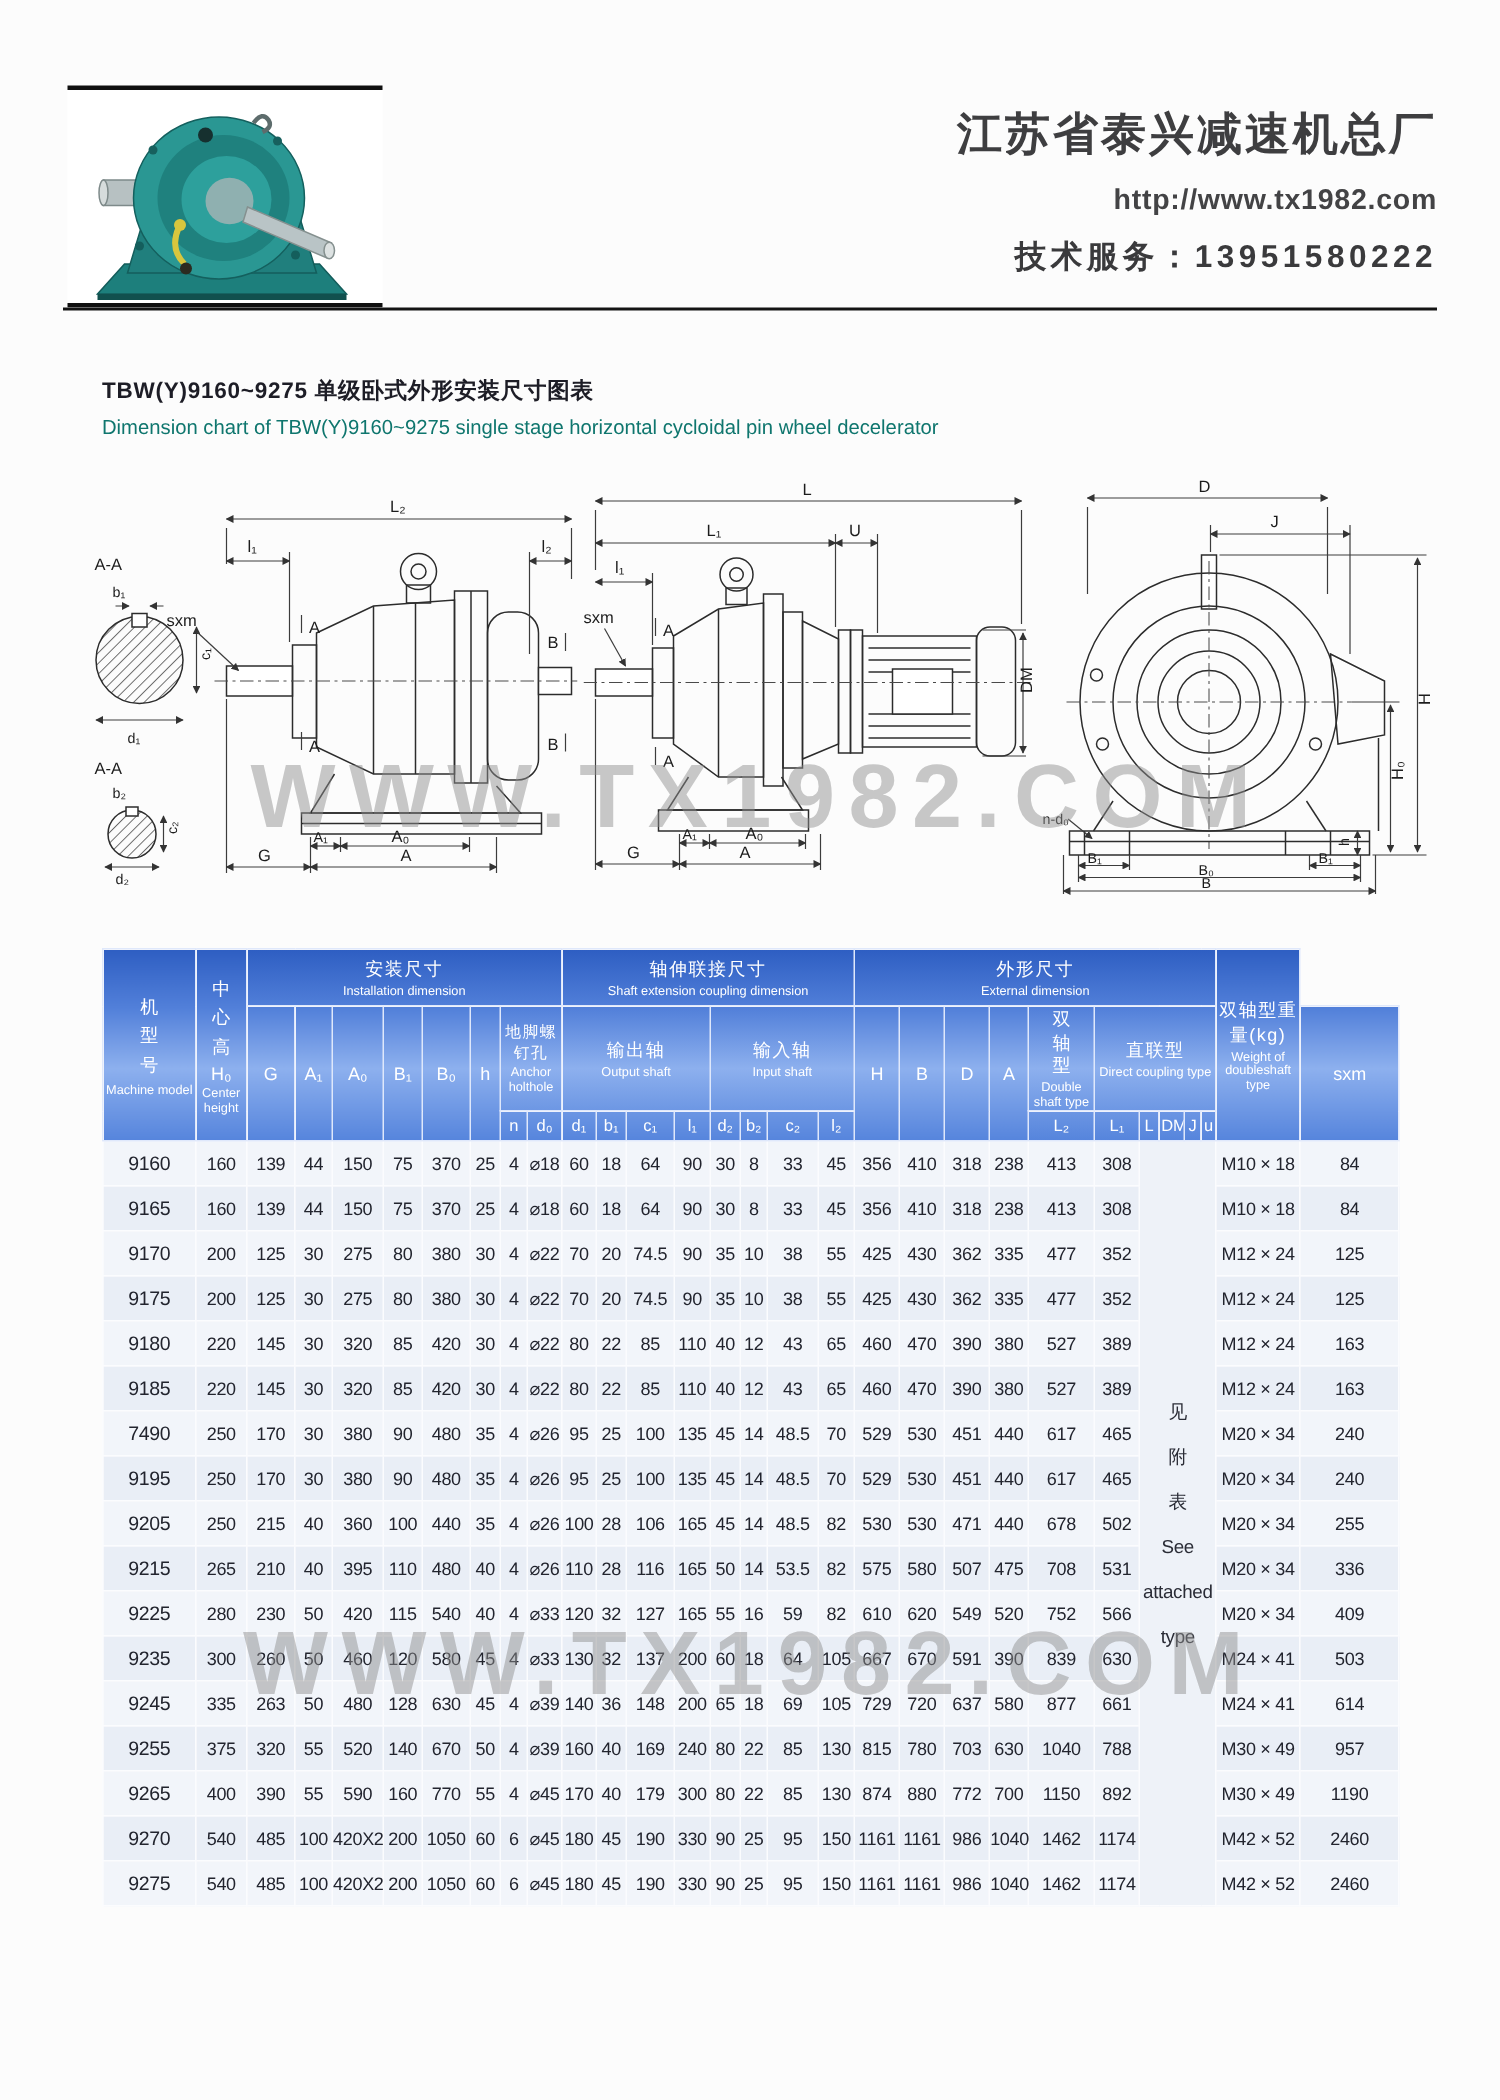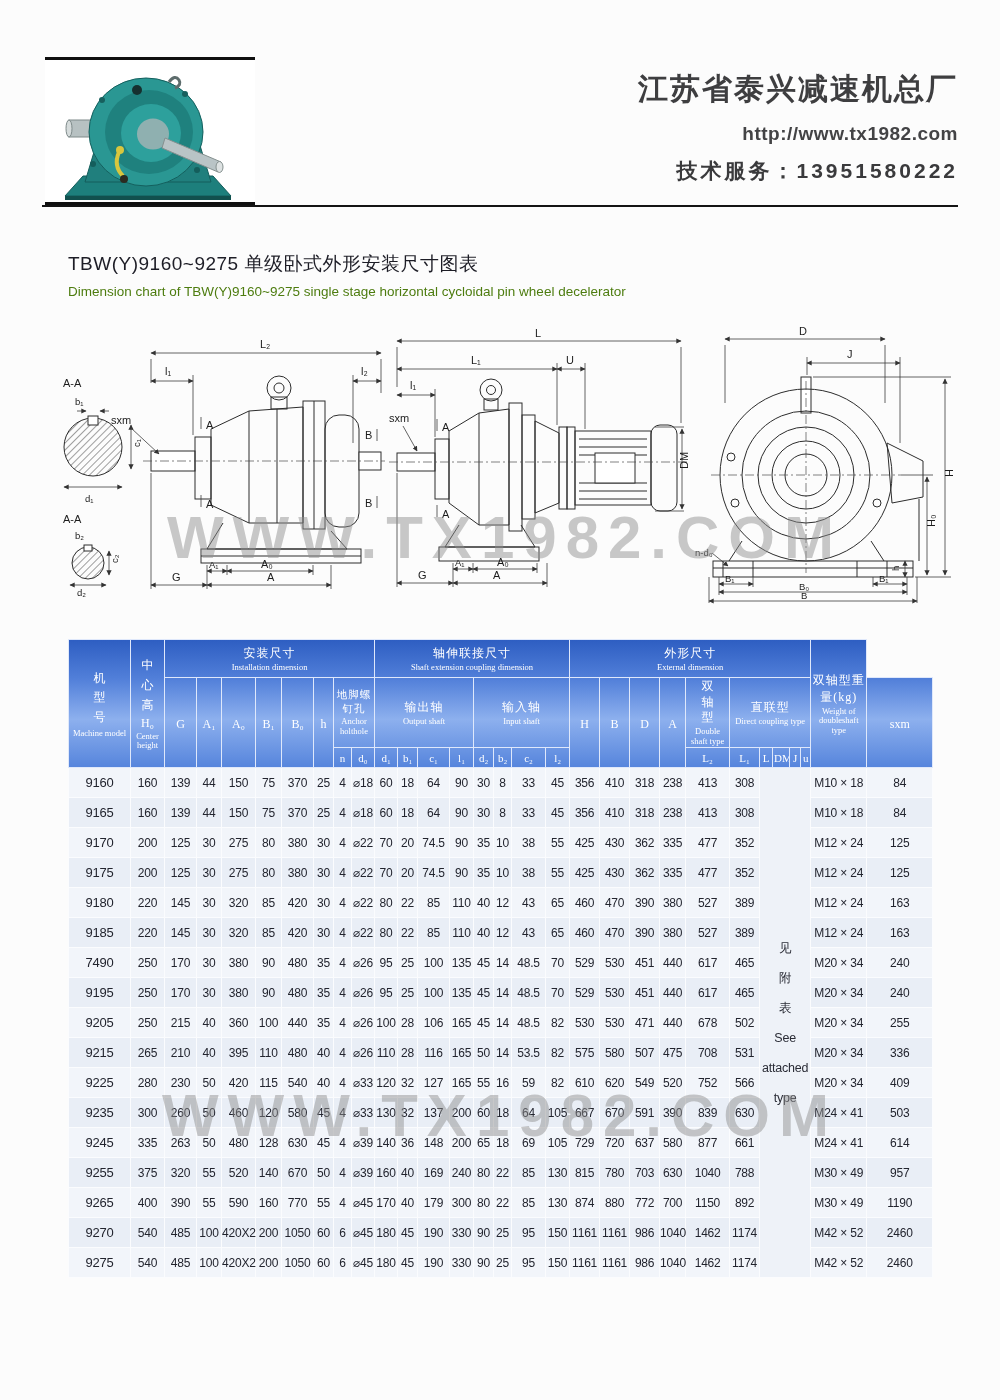--- a/index.html
+++ b/index.html
@@ -10,22 +10,22 @@
   .top { display:flex; padding:57px 42px 0 45px; align-items:flex-start;border-radius:23px; }
   .photo { width:210px; height:148px; border-top:3px solid #101010; border-bottom:3px solid #101010; background:#fff; flex:0 0 auto; }
   .company { flex:1; text-align:right; padding-top:12px; }
   .company-name { font-size:30px; font-weight:bold; color:#3e3e40; letter-spacing:2px; }
   .company-url { font-size:19px; font-weight:bold; color:#434345; margin-top:13px; letter-spacing:0.5px; }
   .company-phone { font-size:21px; font-weight:bold; color:#3a3a3c; margin-top:12px; letter-spacing:3px; }
   .rule { margin:0 42px; border-top:2px solid #141414; }
 
   
   .titles { margin:44px 68px 0; }
-  .title-zh { font-size:19px; font-weight:normal; color:#1d1d26; letter-spacing:0.5px; }
-  .title-en { font-size:13.5px; color:#4d7c0f; margin-top:7px; }
+  .title-zh { font-size:15px; font-weight:bold; color:#1d1d26; letter-spacing:0.5px; }
+  .title-en { font-size:13.5px; color:#0f766e; margin-top:7px; }
 
   
   .drawings { position:relative; margin:26px 0 0 55px; width:900px; height:292px; }
   .drawings svg { position:absolute; top:0; }
   svg text { font-size:11px; fill:#1c1c1c; font-family:"Liberation Sans","DejaVu Sans",sans-serif; }
   svg text.sm { font-size:9.5px; }
   .ol { fill:none; stroke:#2c2c2c; stroke-width:1; }
   .olw { fill:#ffffff; stroke:#2c2c2c; stroke-width:1; }
   .dim { fill:none; stroke:#3c3c3c; stroke-width:0.8; }
   .cl { fill:none; stroke:#4a4a4a; stroke-width:0.7; stroke-dasharray:9 3 2 3; }
@@ -34,21 +34,21 @@
     font-size:60px; letter-spacing:9px; color:#8f8f8f; opacity:0.48; white-space:nowrap;
     pointer-events:none; z-index:5; }
   .wm1 { top:178px; }
   .wm2 { top:442px; }
 
   
   .table-wrap { position:relative; margin:22px 0 0 68px; width:864px; }
   table { border-collapse:collapse; table-layout:fixed; width:864px; }
   thead { background:linear-gradient(180deg,#2e5ec2 0%,#517fd9 28%,#8aace d 0,#8db0ee 62%,#6792e2 86%,#5584dc 100%); }
   thead { background:linear-gradient(180deg,#2e5ec2 0%,#517fd9 30%,#8db0ee 62%,#5584dc 100%); }
-  th { border:1px solid #dfe8fb; color:#fff; font-weight:normal; vertical-align:middle; text-align:center; padding:1px; overflow:hidden;font-family:Liberation Serif, serif; }
+  th { border:1px solid #dfe8fb; color:#fff; font-weight:normal; vertical-align:middle; text-align:center; padding:1px; overflow:hidden; }
   .zh { font-size:12px; letter-spacing:1px; }
   .zh-v { font-size:12px; width:1.15em; margin:0 auto; line-height:1.65; }
   .en { font-size:8.5px; line-height:1.15; margin-top:1px; }
   .sym { font-size:12px; }
   tr.h1 th { height:38px; }
   tr.h2 th { height:70px; }
   tr.h3 th { height:20px; font-size:11px; }
   tbody td { height:30px; border:1px solid #fbfcfe; text-align:center; vertical-align:middle;
     font-size:12px; color:#22242e; letter-spacing:-0.2px; overflow:visible; white-space:nowrap; }
   tbody tr:nth-child(odd)  { background:#f2f5fa; }

